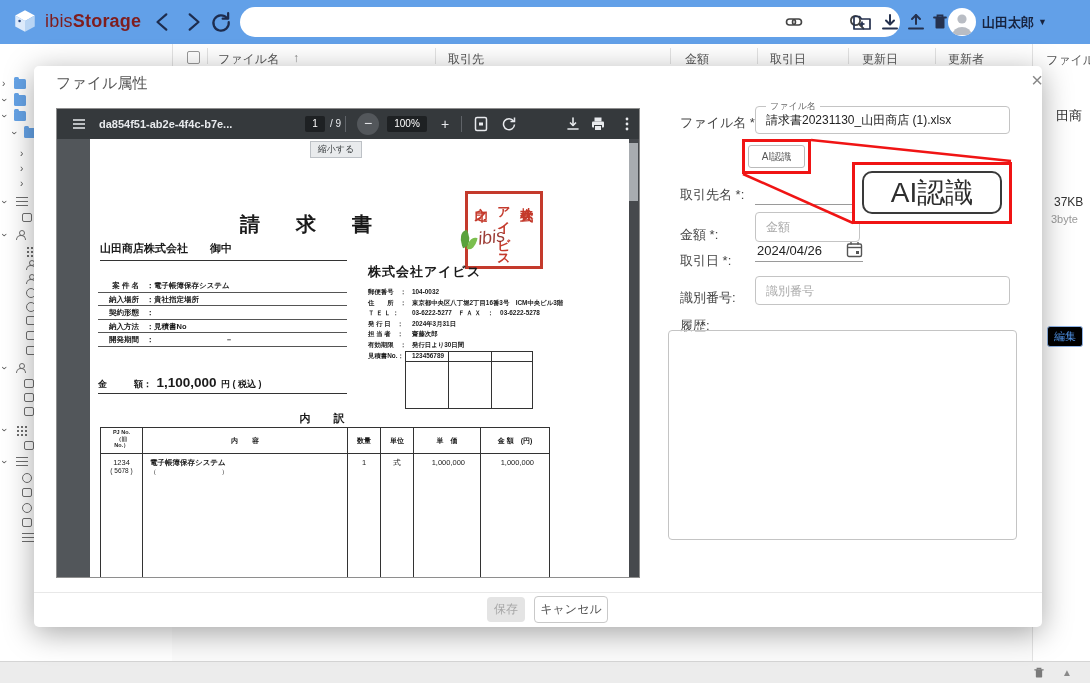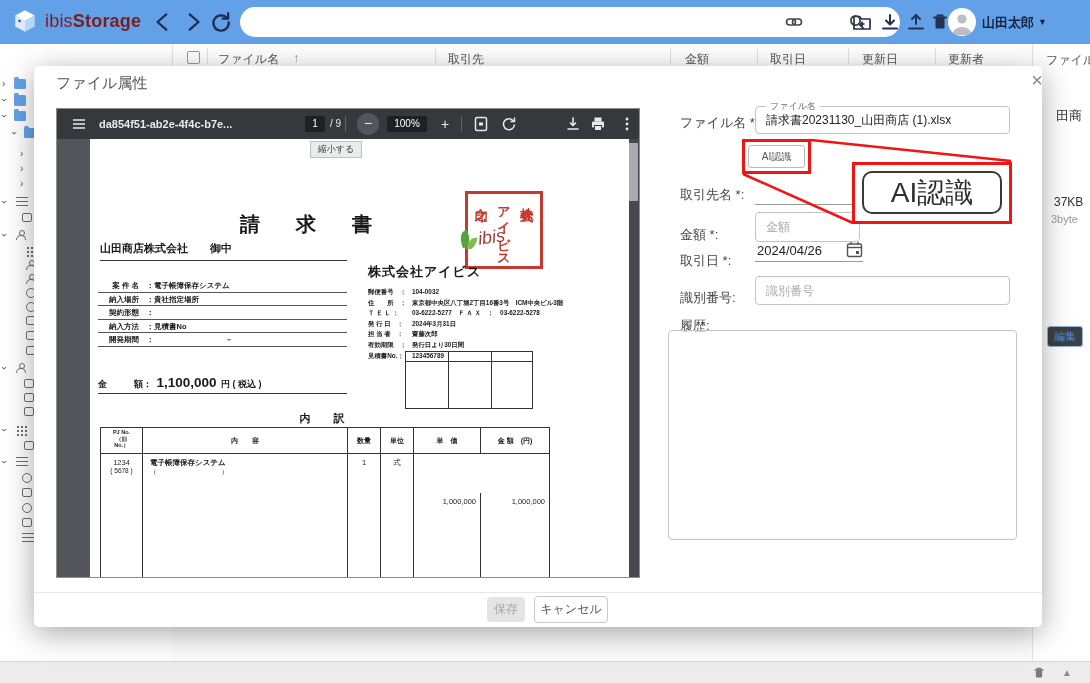--- a/index.html
+++ b/index.html
@@ -42,21 +42,21 @@
 
   .listheader { position:absolute; left:172px; top:44px; width:860px; height:22px; background:#fff; z-index:1; }
   .lh-label { position:absolute; top:7px; font-size:12px; color:#555; white-space:nowrap; }
   .lh-sep { position:absolute; top:4px; width:1px; height:16px; background:#E3E3E3; }
   .lh-check { position:absolute; left:15px; top:7px; width:13px; height:13px; border:1.5px solid #999; border-radius:2px; background:#fff; }
   .vline { position:absolute; top:44px; width:1px; background:#E3E3E3; z-index:1; }
 
   .filepanel { position:absolute; left:1032px; top:44px; width:58px; height:617px; background:#fff; z-index:1; border-left:1px solid #E3E3E3; }
   .fp-text { position:absolute; white-space:nowrap; }
   .edit-btn { position:absolute; left:14px; top:282px; width:36px; height:21px; border:1px solid #8FB4E8; border-radius:3px;
-              color:#4E8FE0; font-size:11px; text-align:center; line-height:19px; background:#404040; }
+              color:#4E8FE0; font-size:11px; text-align:center; line-height:19px; background:#000000; }
 
   .bottombar { position:absolute; left:0; top:661px; width:1090px; height:22px; background:#ECECEC; border-top:1px solid #D5D5D5; z-index:5; }
   .bb-ic { position:absolute; top:4px; width:14px; height:14px; color:#7A7A7A; }
   .bb-up { position:absolute; left:1062px; top:5px; font-size:10px; color:#8A8A8A; }
 
   
   .modal { position:absolute; left:34px; top:66px; width:1008px; height:561px; background:#fff; border-radius:5px;
            box-shadow:0 6px 30px rgba(0,0,0,.35); z-index:10; }
   .modal-title { position:absolute; left:22px; top:8px; font-size:15px; color:#555; }
   .modal-close { position:absolute; left:992px; top:3px; font-size:20px; color:#888; width:22px; text-align:center; cursor:pointer; }
@@ -109,21 +109,21 @@
   .bd-title { position:absolute; left:10px; top:272px; width:450px; text-align:center; font-size:11px; font-weight:bold; letter-spacing:6px; }
   .bd-table { position:absolute; left:10px; top:288px; width:450px; height:152px; border:1.2px solid #333;
               display:grid; grid-template-columns:42px 205px 33px 33px 67px 68px; grid-template-rows:26px 1fr; }
   .bd-table > div { border-right:1px solid #333; border-bottom:1px solid #333; overflow:hidden; }
   .bd-table > div:nth-child(6n) { border-right:none; }
   .bd-table > div:nth-child(n+7) { border-bottom:none; }
   .th { font-size:7px; font-weight:bold; text-align:center; display:flex; align-items:center; justify-content:center; }
   .th.pj { flex-direction:column; font-size:5.5px; line-height:1.2; justify-content:flex-start; padding-top:1px; }
   .td { font-size:7.5px; padding-top:4px; }
   .td.c { text-align:center; }
-  .td.r { text-align:right; padding-right:4px;margin-top:39px; }
+  .td.r { text-align:right; padding-right:15px; }
   .td .l2 { font-size:6.5px; }
 
   
   .flabel { position:absolute; font-size:13px; color:#444; white-space:nowrap; }
   .ofield { position:absolute; border:1px solid #C4C4C4; border-radius:4px; background:#fff; }
   .ofield input { width:100%; height:100%; border:none; outline:none; background:transparent; font-size:12px; color:#222;
                   padding:0 10px; font-family:inherit; }
   .ofield input::placeholder { color:#A9A9A9; }
   .float-lb { position:absolute; left:10px; top:-6px; background:#fff; padding:0 4px; font-size:9px; color:#666; line-height:10px; }
   .ai-btn { position:absolute; left:714px; top:79px; width:57px; height:23px; border:1px solid #BBB; border-radius:3px;

